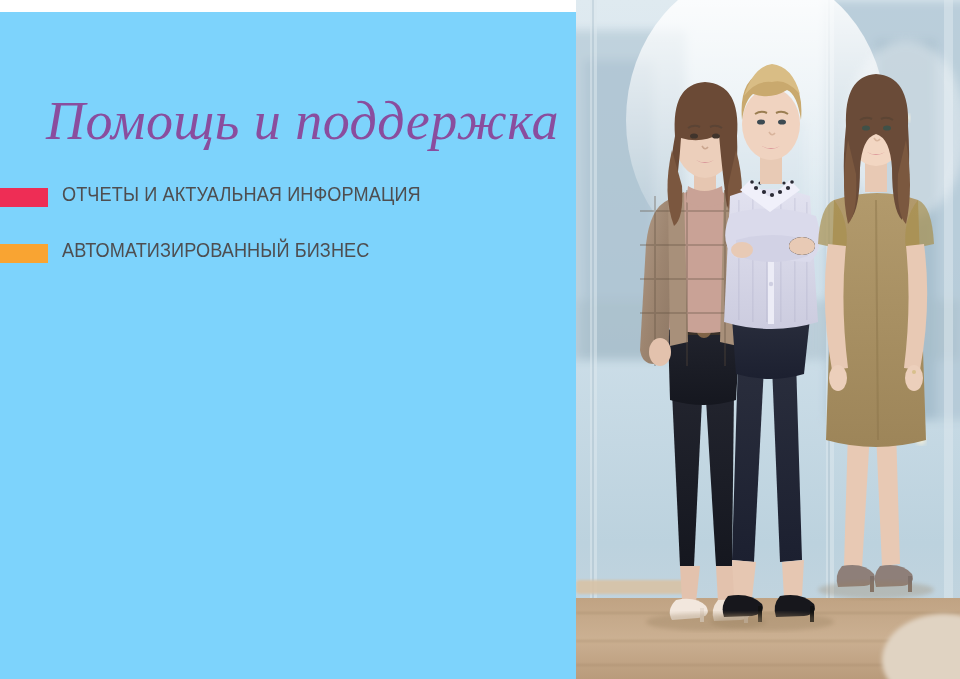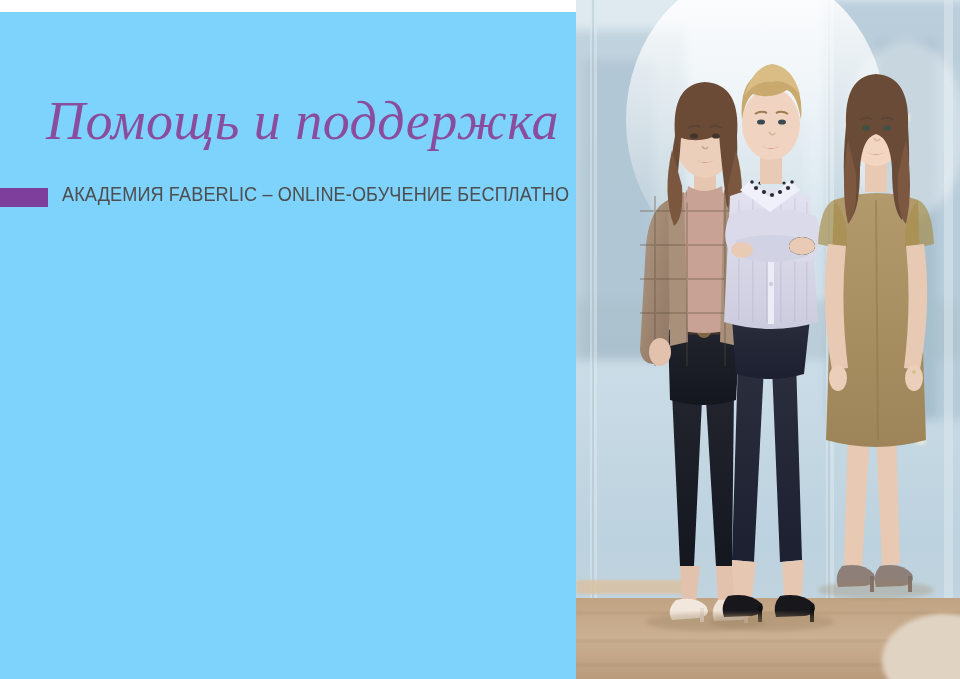--- a/index.html
+++ b/index.html
@@ -50,29 +50,35 @@
 
 <div id="slide">
 
   <div id="left-panel">
 
     <h1 id="slide-title">Помощь и поддержка</h1>
 
     <div id="bullet-list">
 
 
-
-
-
       <div class="bullet-row">
-        <span class="bullet-swatch" style="background-color: rgb(125, 63, 155);"></span>
+        <span class="bullet-swatch" style="background-color: rgb(238, 45, 85);"></span>
         <span class="bullet-text">
-          <span>АКАДЕМИЯ FABERLIC – ONLINE-ОБУЧЕНИЕ БЕСПЛАТНО</span>
+          <span>ОТЧЕТЫ И АКТУАЛЬНАЯ ИНФОРМАЦИЯ</span>
         </span>
       </div>
+
+      <div class="bullet-row">
+        <span class="bullet-swatch" style="background-color: rgb(249, 164, 50);"></span>
+        <span class="bullet-text">
+          <span>АВТОМАТИЗИРОВАННЫЙ БИЗНЕС</span>
+        </span>
+      </div>
+
+
 
 
     </div>
   </div>
 
   <div id="photo">
     <svg viewBox="0 0 384 679" preserveAspectRatio="xMidYMid slice">
       <defs>
         <linearGradient id="skyG" x1="0" y1="0" x2="0" y2="1">
           <stop offset="0" stop-color="#dfeaf0"></stop>

